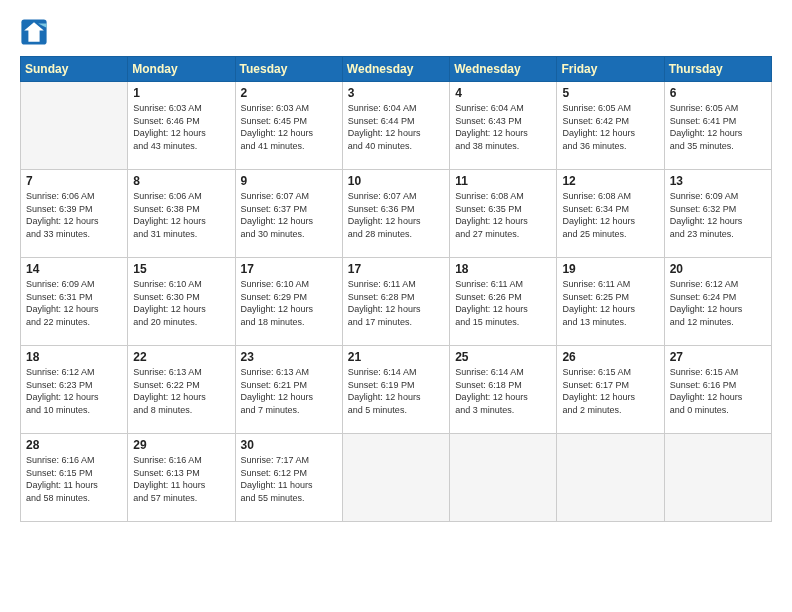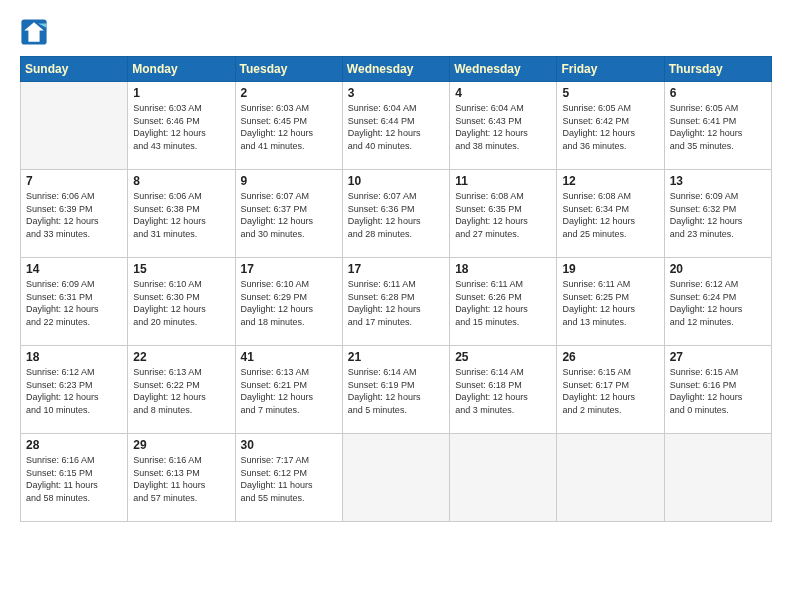--- a/index.html
+++ b/index.html
@@ -288,21 +288,21 @@
 and 10 minutes.</div>
           </td>
           <td>
             <span class="day-num">22</span>
             <div class="cell-info" style="white-space: pre-line;">Sunrise: 6:13 AM
 Sunset: 6:22 PM
 Daylight: 12 hours
 and 8 minutes.</div>
           </td>
           <td>
-            <span class="day-num">41</span>
+            <span class="day-num">23</span>
             <div class="cell-info" style="white-space: pre-line;">Sunrise: 6:13 AM
 Sunset: 6:21 PM
 Daylight: 12 hours
 and 7 minutes.</div>
           </td>
           <td>
             <span class="day-num">21</span>
             <div class="cell-info" style="white-space: pre-line;">Sunrise: 6:14 AM
 Sunset: 6:19 PM
 Daylight: 12 hours

